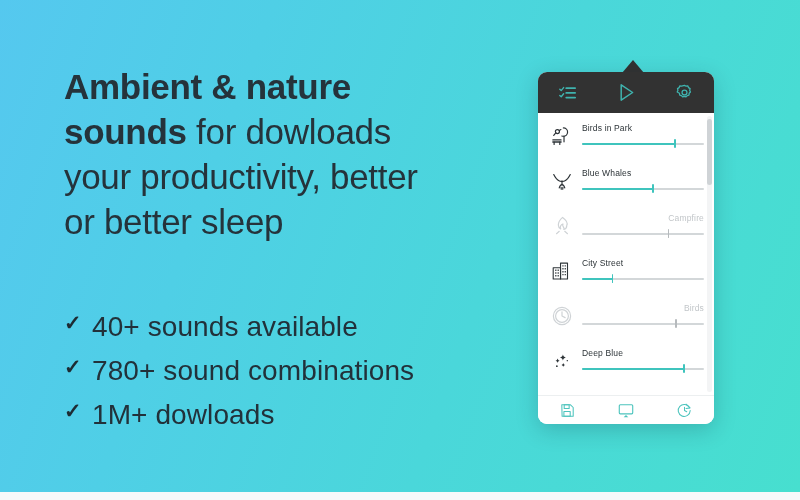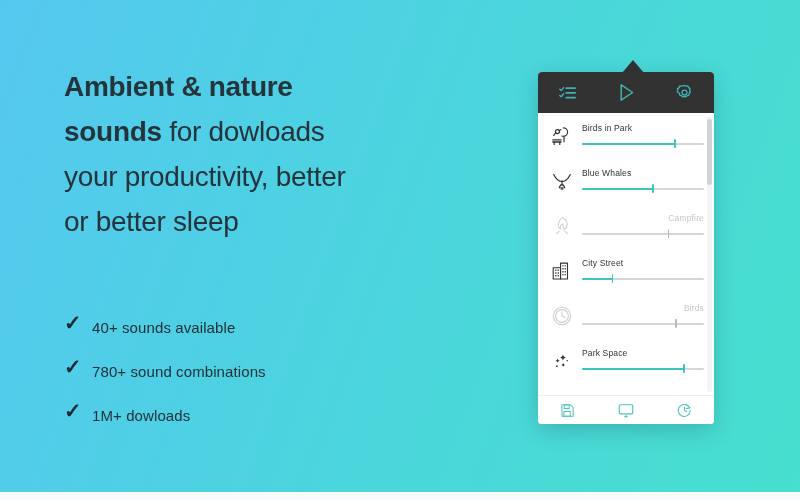--- a/index.html
+++ b/index.html
@@ -38,21 +38,21 @@
 
   
   #copy {
     position: absolute;
     left: 64px;
     top: 64px;
     width: 430px;
   }
   #headline {
     margin: 0;
-    font-size: 28px;
+    font-size: 35px;
     line-height: 45px;
     font-weight: 400;
     color: #25333b;
     letter-spacing: -0.3px;
   }
   #headline .b { font-weight: 700; }
   #headline .u { text-underline-offset: 2px; }
 
   
   #bullets {
@@ -68,34 +68,34 @@
   }
   .bullet .tick {
     width: 28px;
     flex: 0 0 28px;
     font-size: 21px;
     line-height: 21px;
     color: #1d2b33;
     font-weight: 700;
   }
   .bullet .btext {
-    font-size: 15px;
+    font-size: 28px;
     color: #22313a;
     letter-spacing: 0.1px;
     margin-top: 10px;
   }
 
   
   #panel {
     position: absolute;
     left: 538px;
     top: 72px;
     width: 176px;
     height: 352px;
-    border-radius: 4px;
+    border-radius: 9px;
     background: #ffffff;
     box-shadow: 0 6px 22px rgba(12,45,60,0.22);
     overflow: hidden;
   }
   #panel-notch {
     position: absolute;
     left: 622px;
     top: 60px;
     width: 0; height: 0;
     border-left: 11px solid transparent;
@@ -404,21 +404,21 @@
         <span class="icon">
           <svg width="22" height="22" viewBox="0 0 24 24" fill="#2e3438" stroke="none">
             <path d="M13.0 5.0 c0.6 2.0 1.2 2.6 3.2 3.2 -2.0 0.6 -2.6 1.2 -3.2 3.2 -0.6 -2.0 -1.2 -2.6 -3.2 -3.2 2.0 -0.6 2.6 -1.2 3.2 -3.2z"></path>
             <path d="M7.2 9.4 c0.45 1.5 0.9 1.95 2.4 2.4 -1.5 0.45 -1.95 0.9 -2.4 2.4 -0.45 -1.5 -0.9 -1.95 -2.4 -2.4 1.5 -0.45 1.95 -0.9 2.4 -2.4z"></path>
             <path d="M13.4 14.2 c0.4 1.3 0.8 1.7 2.1 2.1 -1.3 0.4 -1.7 0.8 -2.1 2.1 -0.4 -1.3 -0.8 -1.7 -2.1 -2.1 1.3 -0.4 1.7 -0.8 2.1 -2.1z"></path>
             <circle cx="6.4" cy="17.6" r="0.95"></circle>
             <circle cx="17.8" cy="11.6" r="0.8"></circle>
           </svg>
         </span>
         <div class="body">
-          <div class="name">Park Space</div>
+          <div class="name">Deep Blue</div>
           <div class="slider">
             <div class="track"></div>
             <div class="fill" style="width: 84%;"></div>
             <div class="thumb" style="left: 84%;"></div>
           </div>
         </div>
       </div>
 
       <div id="scrollbar">
         <div id="scroll-thumb" style="height: 66.24px; top: 2.76px;"></div>

